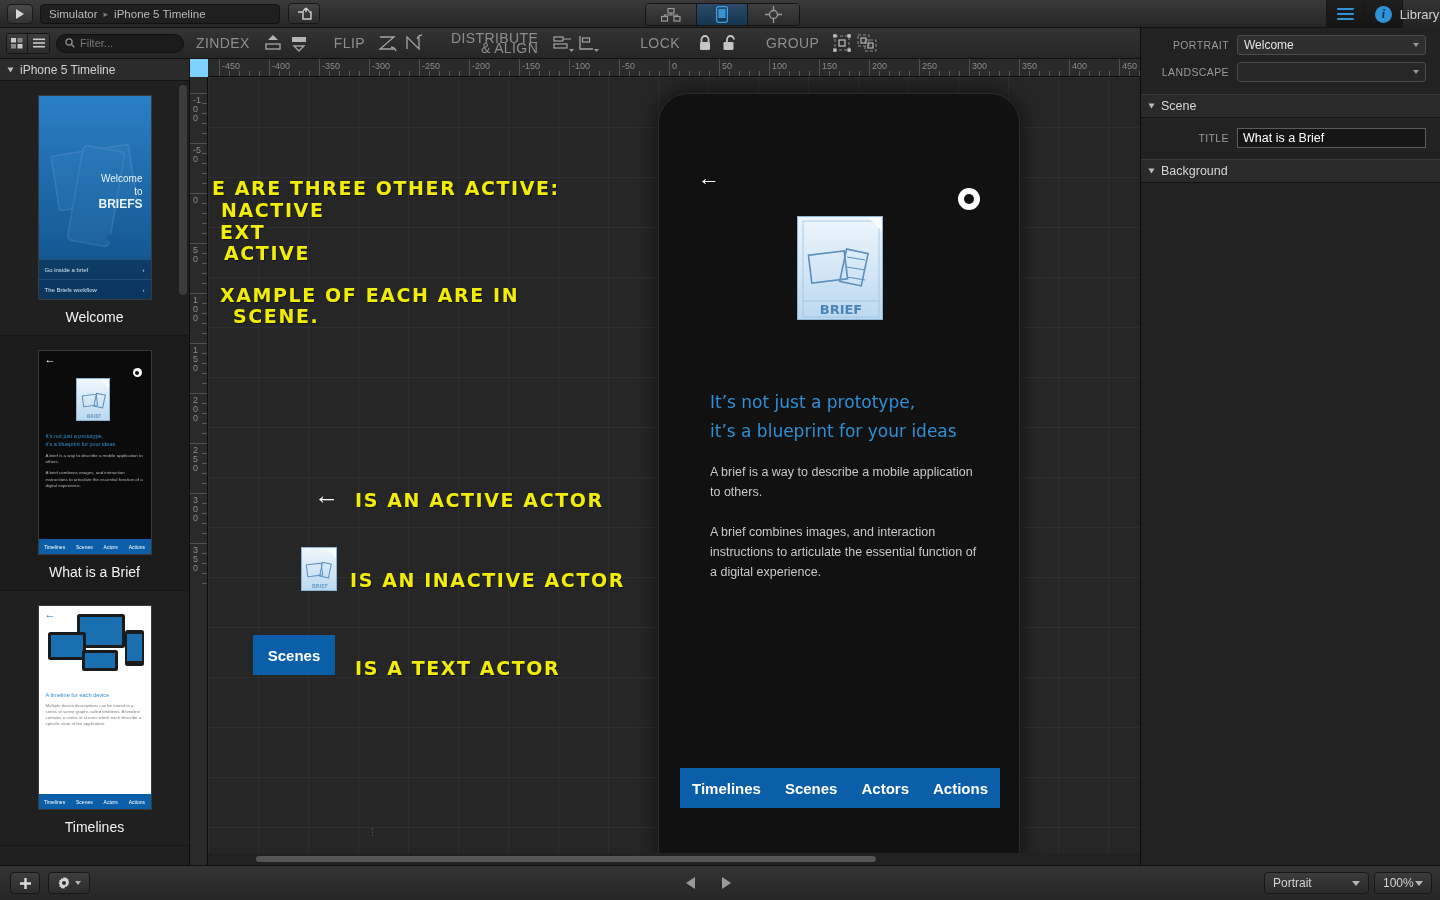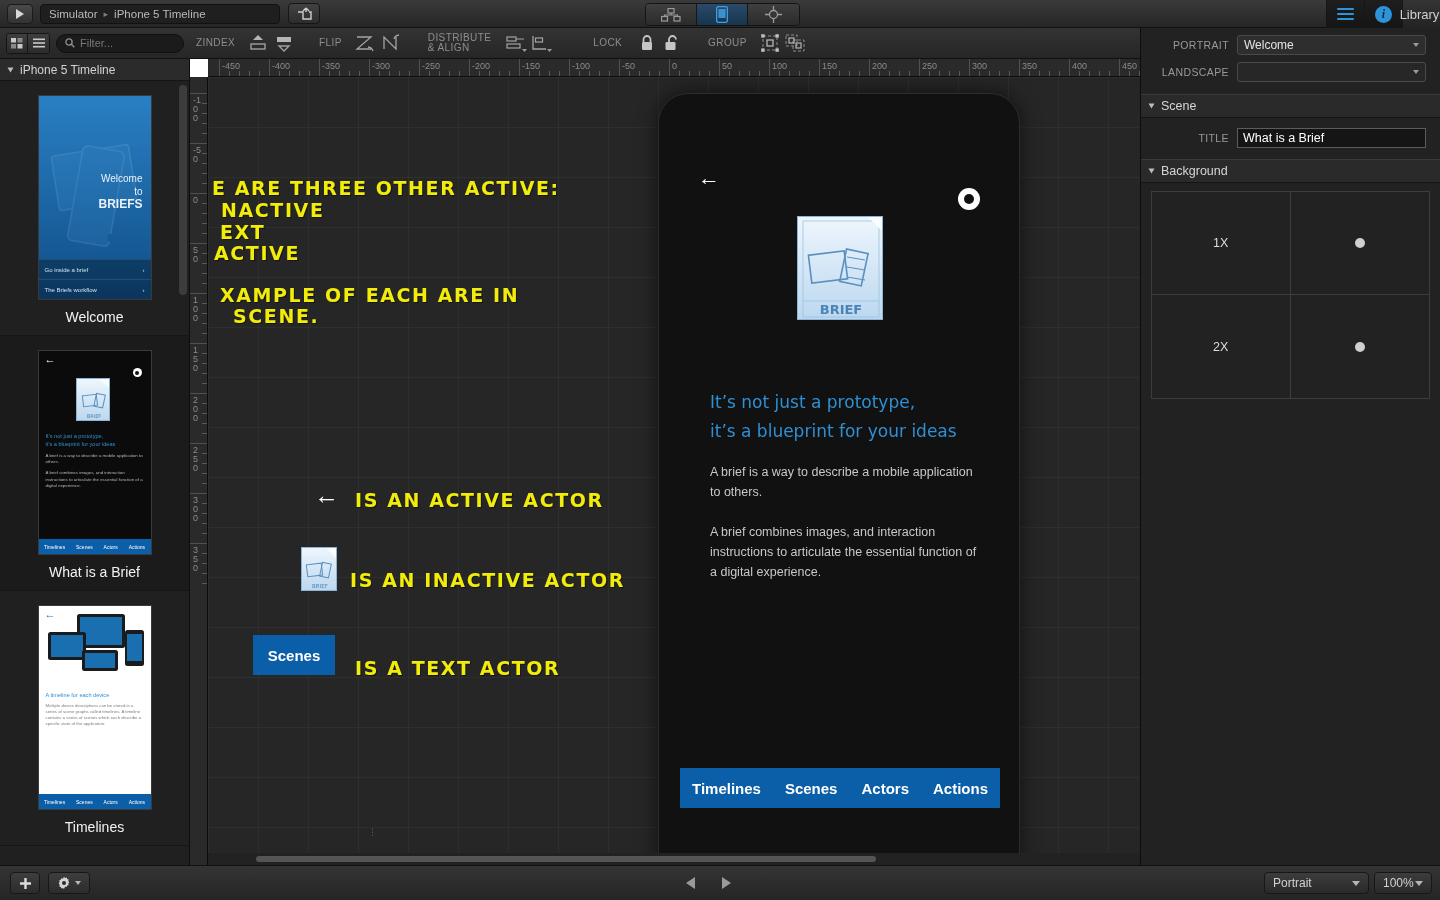--- a/index.html
+++ b/index.html
@@ -59,21 +59,21 @@
                display:flex; align-items:center; justify-content:center; font-family:"Liberation Serif",serif;}
   .library-lbl { color:#cfcfcf; font-size:13px; padding: 0 14px 0 10px; }
 
   
   .toolbar2 {
     position:absolute; top:28px; left:190px; width:950px; height: 31px;
     background: linear-gradient(#333,#262626);
     border-bottom:1px solid #111;
     display:flex; align-items:center;
   }
-  .tool-lbl { color:#8e8e8e; font-size:10px; letter-spacing:.4px; text-align:left; line-height:10px;}
+  .tool-lbl { color:#8e8e8e; font-size:14px; letter-spacing:.4px; text-align:right; line-height:10px;}
   .tool-ico { width:26px; height:26px; display:flex; align-items:center; justify-content:center; }
 
   
   .lsb-head {
     position:absolute; top:28px; left:0; width:190px; height:31px;
     background: linear-gradient(#333,#262626); border-bottom:1px solid #111;
     display:flex; align-items:center; padding: 0 6px; gap:6px;
   }
   .view-toggle { display:flex; border:1px solid #141414; border-radius:3px; overflow:hidden; }
   .vt { width:21px; height:19px; background:linear-gradient(#3e3e3e,#2b2b2b);
@@ -118,21 +118,21 @@
   .tb-body{color:#b6b6b6;font-size:4.4px;line-height:6.2px;margin-top:5px;}
   .tb-nav{position:absolute;left:0;right:0;bottom:0;height:15px;background:#0b5ea8;
           display:flex;align-items:center;justify-content:space-around;color:#fff;font-size:5px;}
   
   .tt-top{position:absolute;left:0;right:0;top:0;height:78px;background:#fff;}
   .tt-body{position:absolute;left:0;right:0;top:78px;bottom:15px;background:#fff;padding:8px 7px;}
   .tt-h{color:#2f8fd4;font-size:5.6px;}
   .tt-p{color:#7b7b7b;font-size:4.3px;line-height:6px;margin-top:5px;}
 
   
-  .canvas-wrap { position:absolute; top:59px; left:190px; width:950px; height:806px; background:#ffffff; }
+  .canvas-wrap { position:absolute; top:59px; left:190px; width:950px; height:806px; background:#7dd3fc; }
   .ruler-h { position:absolute; top:0; left:18px; right:0; height:18px;
              background:#2a2a2a; border-bottom:1px solid #0c0c0c; overflow:hidden; }
   .ruler-v { position:absolute; top:18px; left:0; width:18px; bottom:0;
              background:#2a2a2a; border-right:1px solid #0c0c0c; overflow:hidden; }
   .rtick { position:absolute; bottom:0; width:1px; height:5px; background:#585858; }
   .rtick.major { height:17px; background:#505050; }
   .rlbl { position:absolute; top:2px; color:#8b8b8b; font-size:9px; font-family:"Liberation Sans",sans-serif; }
   .rtickv { position:absolute; right:0; height:1px; width:5px; background:#585858; }
   .rtickv.major { width:17px; background:#505050; }
   .rlblv { position:absolute; left:3px; color:#8b8b8b; font-size:9px; width:9px; line-height:9px; word-break:break-all; }
@@ -655,21 +655,21 @@
         <div class="rtickv" style="top: 486px;"></div>
         <div class="rtickv" style="top: 496px;"></div>
         <div class="rtickv" style="top: 506px;"></div>
       </div>
 
     <div class="canvas">
 
       <div class="anno" style="left:4px;top:100px;">E ARE THREE OTHER ACTIVE:</div>
       <div class="anno" style="left:13px;top:122px;">NACTIVE</div>
       <div class="anno" style="left:12px;top:144px;">EXT</div>
-      <div class="anno" style="left:6px;top:165px;">ACTIVE</div>
+      <div class="anno" style="left:16px;top:165px;">ACTIVE</div>
       <div class="anno" style="left:12px;top:207px;">XAMPLE OF EACH ARE IN</div>
       <div class="anno" style="left:25px;top:228px;">SCENE.</div>
 
       <div style="position:absolute;left:106px;top:408px;color:#fff;font-size:25px;line-height:20px;">←</div>
       <div class="anno" style="left:147px;top:412px;">IS AN ACTIVE ACTOR</div>
 
       <div class="doc-icon" style="position:absolute;left:93px;top:470px;width:36px;height:44px;">
         <div class="doc-fold" style="border-top-width:10px;border-left-width:10px;"></div>
         <svg viewBox="0 0 36 44" width="36" height="44">
           <g stroke="#5a8fbe" fill="none" stroke-width="1">
@@ -761,30 +761,20 @@
       <div class="txt-box">
         <span>What is a Brief</span>
       </div>
     </div>
 
     <div class="insp-head" style="margin-top:11px">
       <span class="disc open"></span>
       <span>Background</span>
     </div>
 
-    <div class="bg-grid">
-      <div class="bg-cell">1X</div>
-      <div class="bg-cell last-col">
-        <span class="bg-dot"></span>
-      </div>
-      <div class="bg-cell last-row">2X</div>
-      <div class="bg-cell last-col last-row">
-        <span class="bg-dot"></span>
-      </div>
-    </div>
   </div>
 
   <div class="bottombar">
     <div class="bbtn" style="margin-left:10px;width:30px;">
       <svg width="13" height="13" viewBox="0 0 13 13">
         <path d="M6.5 1 V12 M1 6.5 H12" stroke="#dcdcdc" stroke-width="2.4"></path>
       </svg>
     </div>
     <div class="bbtn" style="margin-left:8px;width:42px;">
       <svg width="14" height="14" viewBox="0 0 16 16">

